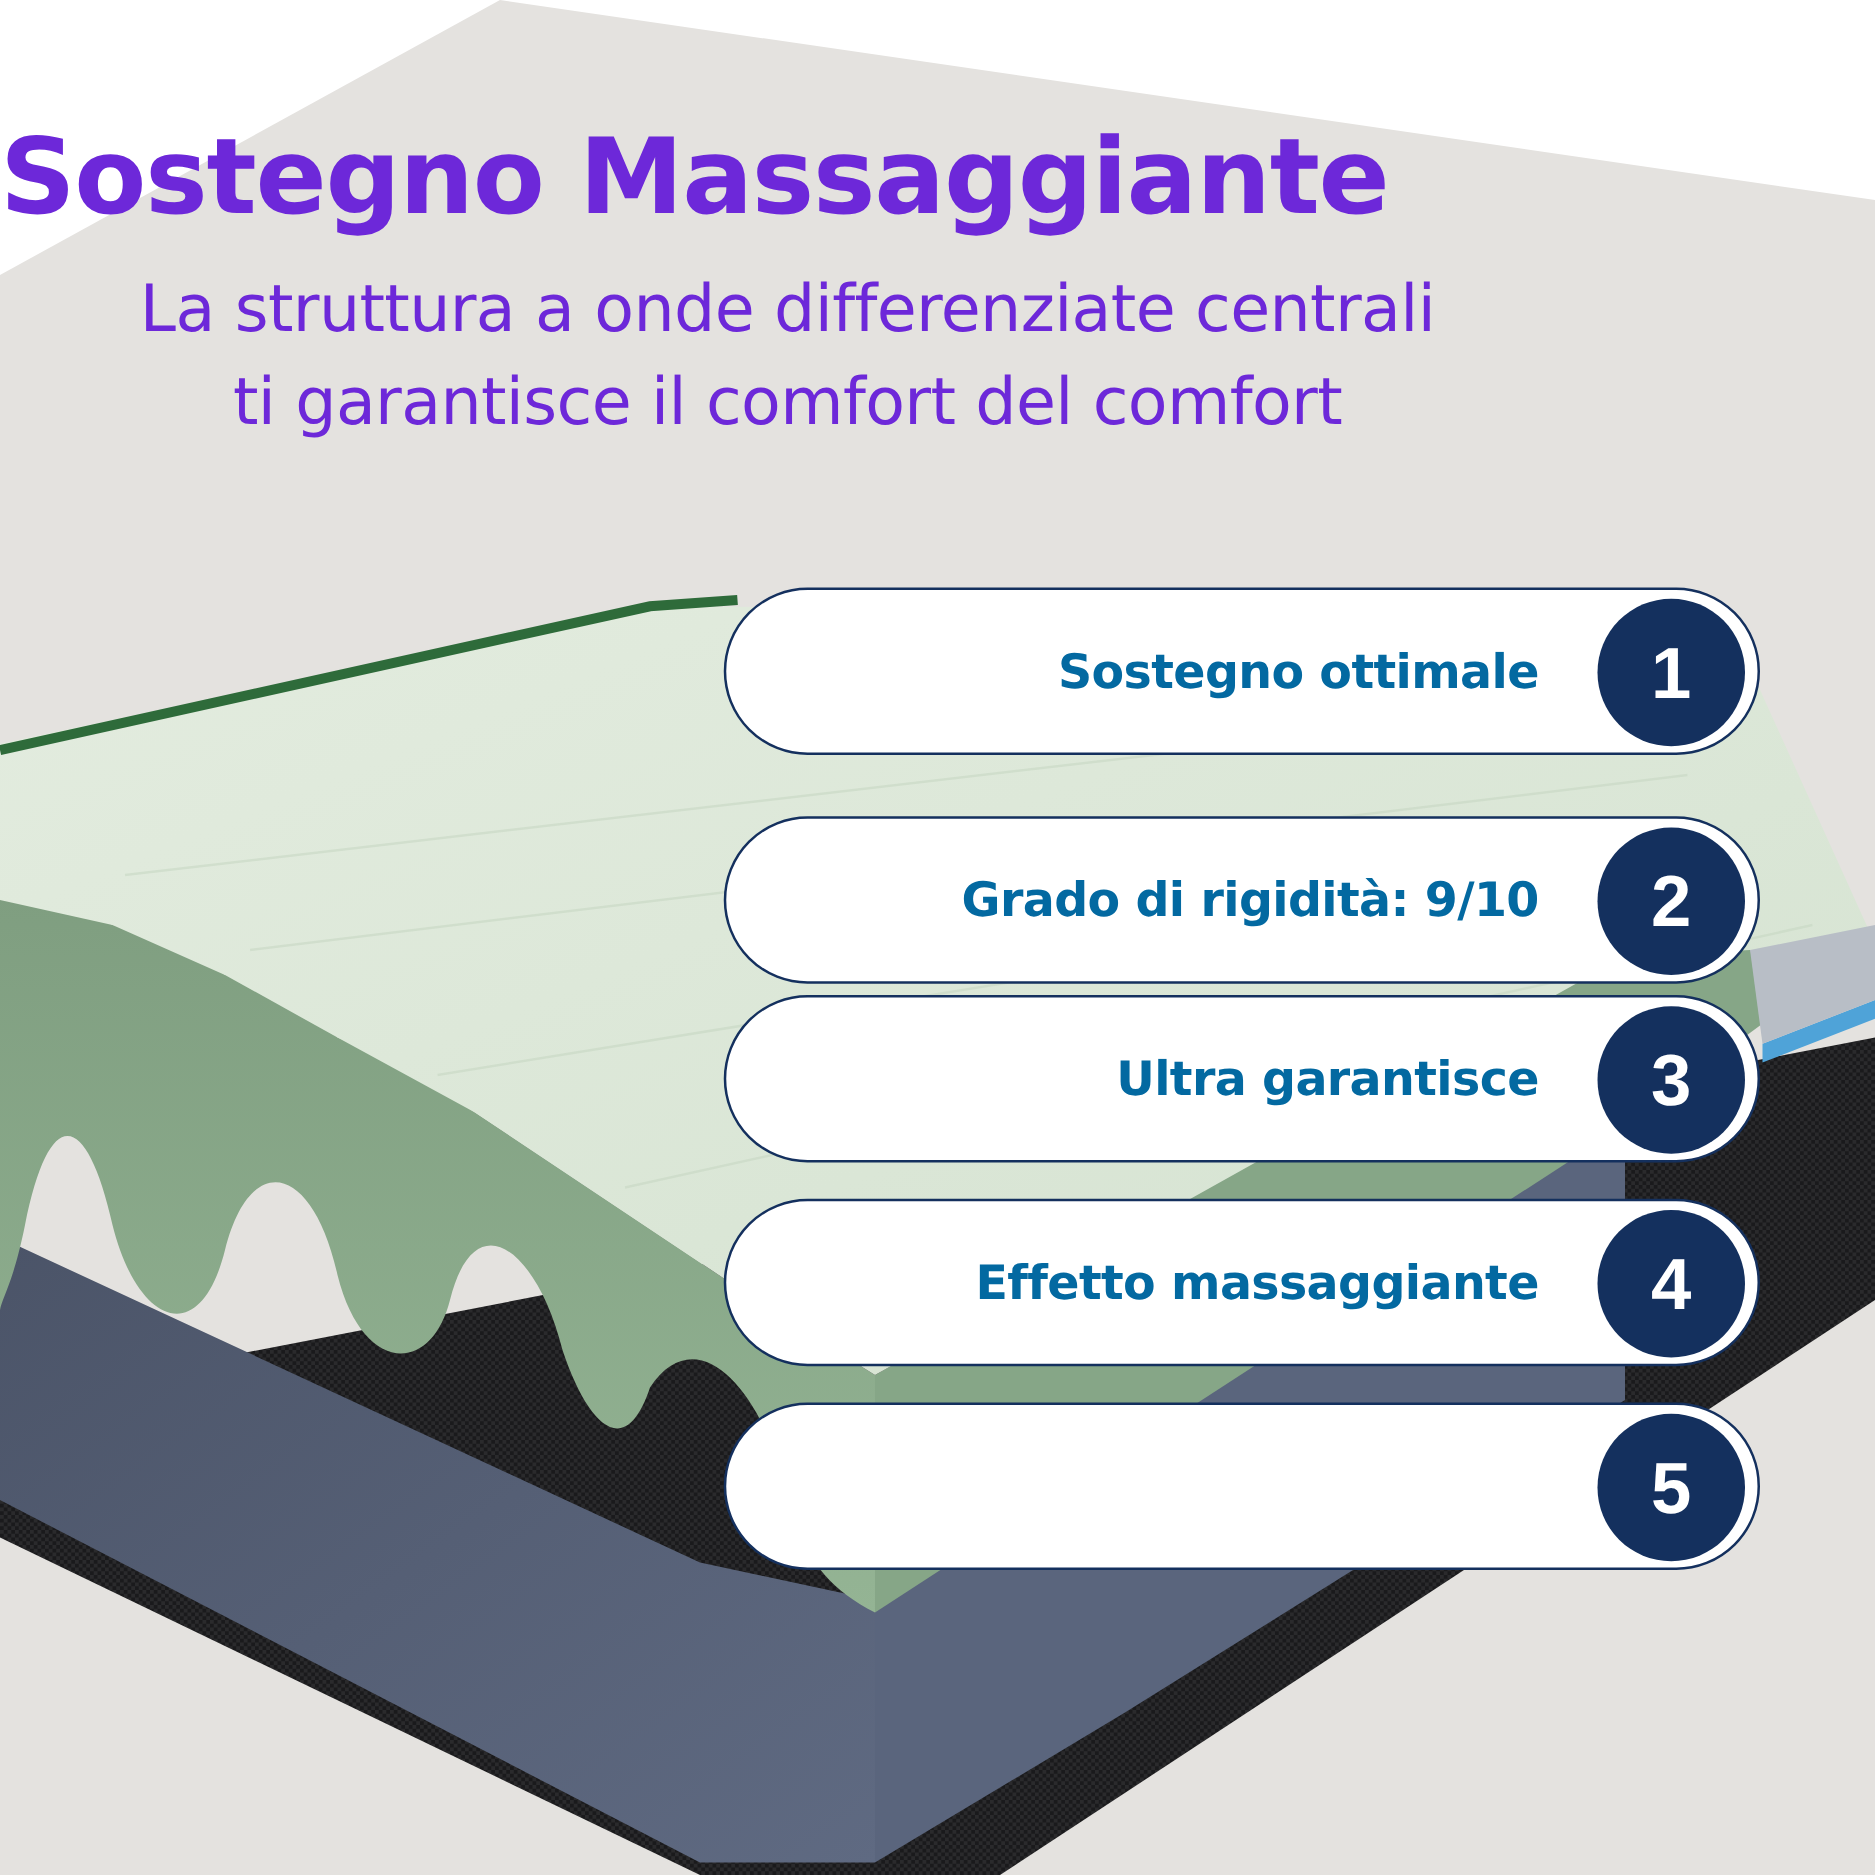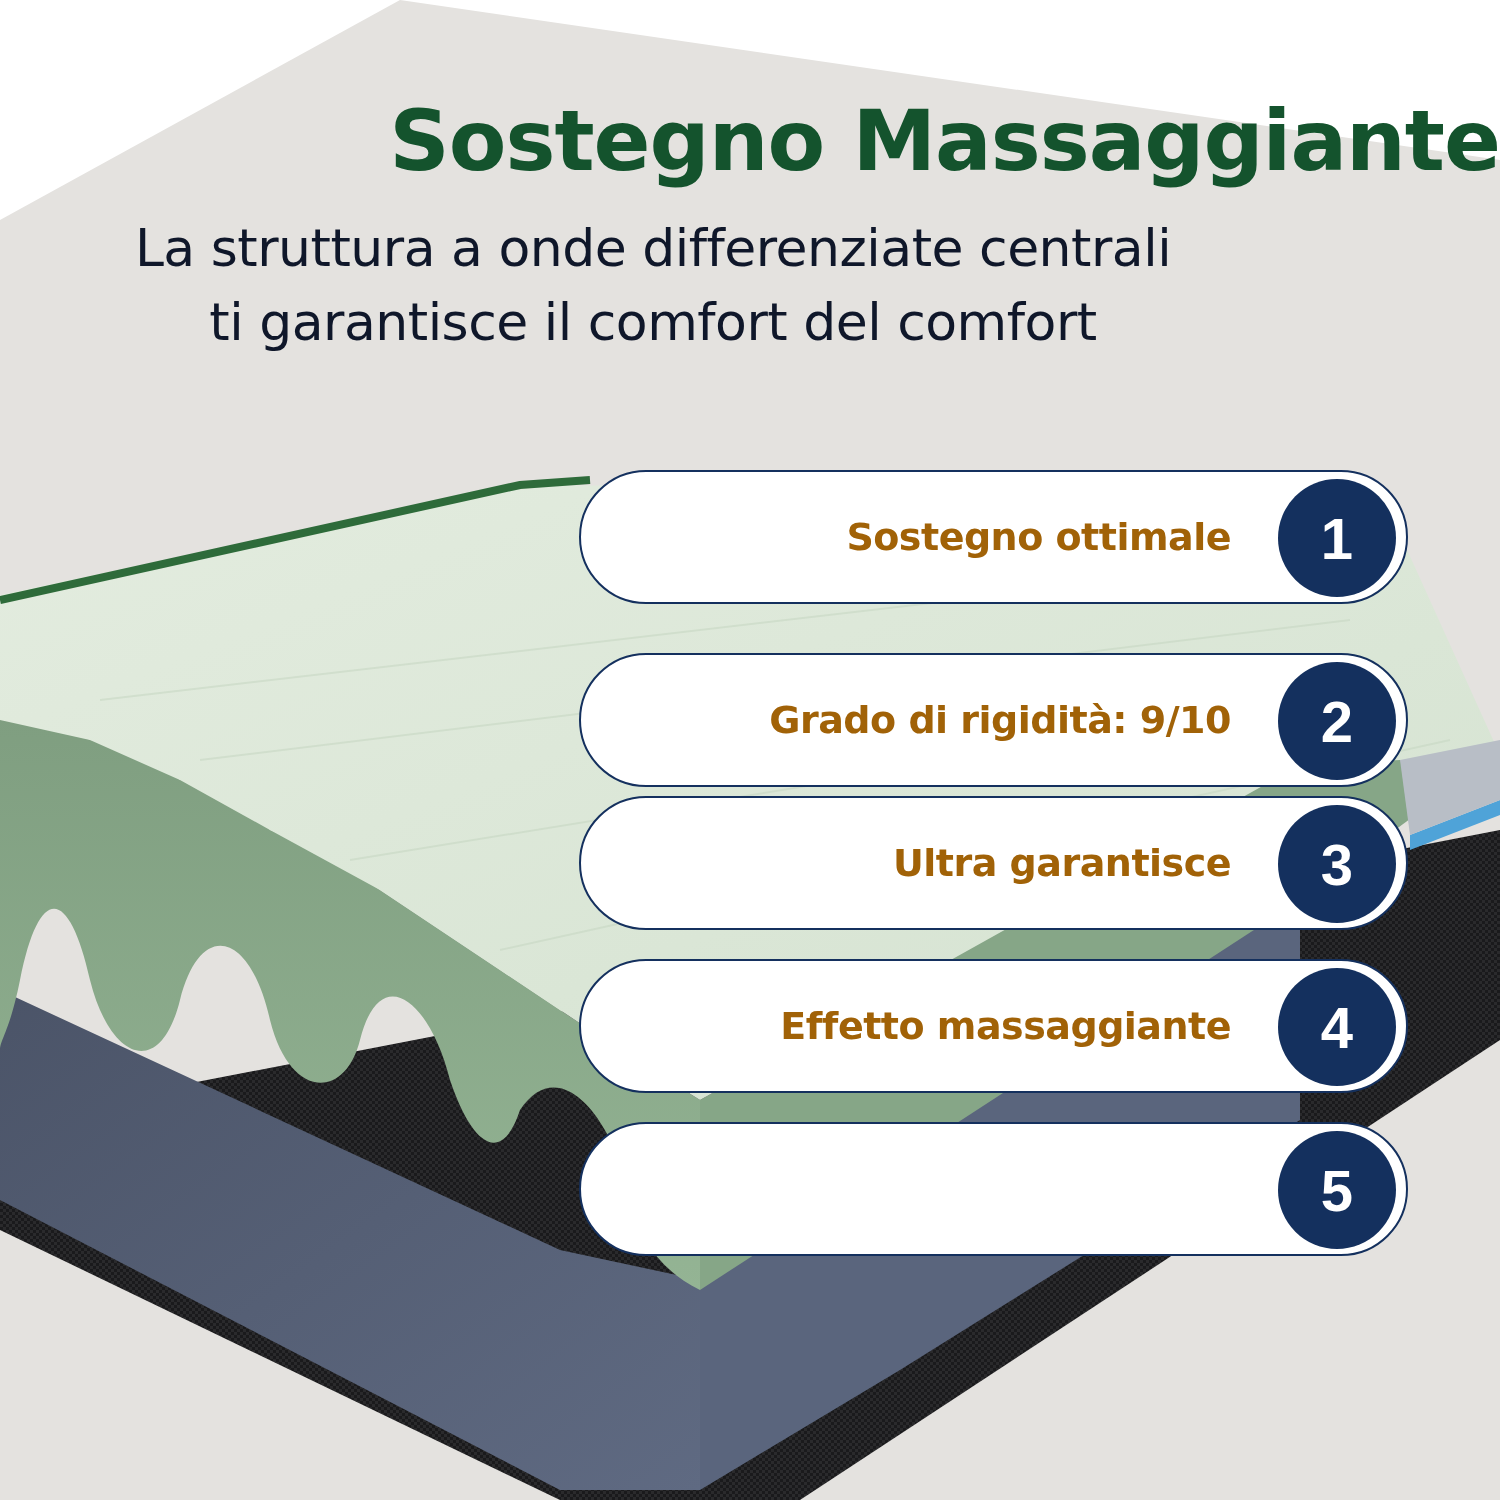--- a/index.html
+++ b/index.html
@@ -3,44 +3,43 @@
   <meta charset="utf-8">
   <style>
     html, body { margin: 0; padding: 0; }
     body {
       width: 1500px; height: 1500px; position: relative; overflow: hidden;
       background: #ffffff;
       font-family: "DejaVu Sans", sans-serif;
     }
     .bg-svg { position: absolute; left: 0; top: 0; width: 1500px; height: 1500px; }
     .headline {
-      position: absolute; left: 0; top: 95px; width: 1500px; text-align: right;
+      position: absolute; left: 0; top: 95px; width: 1500px; text-align: left;
       margin: 0; font-family: "DejaVu Sans", sans-serif; font-weight: 700;
-      font-size: 84px; letter-spacing: -1px; color: #14532d; line-height: 1.1;
+      font-size: 84px; letter-spacing: -1px; color: #6d28d9; line-height: 1.1;
     }
     .subline {
       position: absolute; left: 0; width: 1260px; text-align: center;
       font-family: "DejaVu Sans", sans-serif; font-weight: 400;
-      font-size: 52px; color: #0f172a; line-height: 1;
+      font-size: 52px; color: #6d28d9; line-height: 1;
       letter-spacing: -0.5px;
-      margin-left: 23px;
     }
     .subline.l1 { top: 222px; }
     .subline.l2 { top: 296px; }
     .features { position: absolute; left: 579px; top: 470px; width: 833px; }
     .pill {
       position: absolute; left: 0; width: 829px; height: 134px;
       background: #ffffff; border: 2px solid #14305e; border-radius: 70px;
       box-sizing: border-box;
     }
     .pill-label {
       position: absolute; right: 175px; top: 0; height: 130px;
       display: flex; align-items: center;
       font-family: "DejaVu Sans", sans-serif; font-weight: 700;
-      font-size: 38px; color: #a16207; letter-spacing: -0.5px; white-space: nowrap;
+      font-size: 38px; color: #0369a1; letter-spacing: -0.5px; white-space: nowrap;
     }
     .pill-num {
       position: absolute; right: 10px; top: 7px; width: 118px; height: 118px;
       border-radius: 50%; background: #14305e; color: #ffffff;
       display: flex; align-items: center; justify-content: center;
       font-family: "Liberation Sans", sans-serif; font-weight: 700; font-size: 58px;
     }
   </style>
 </head>
 <body>

